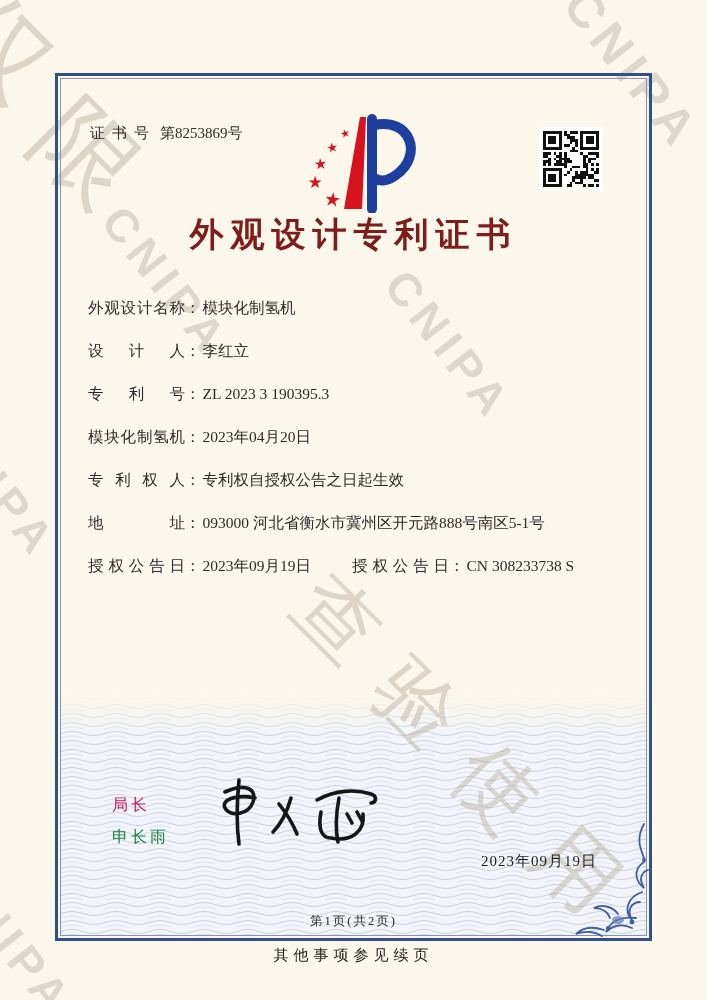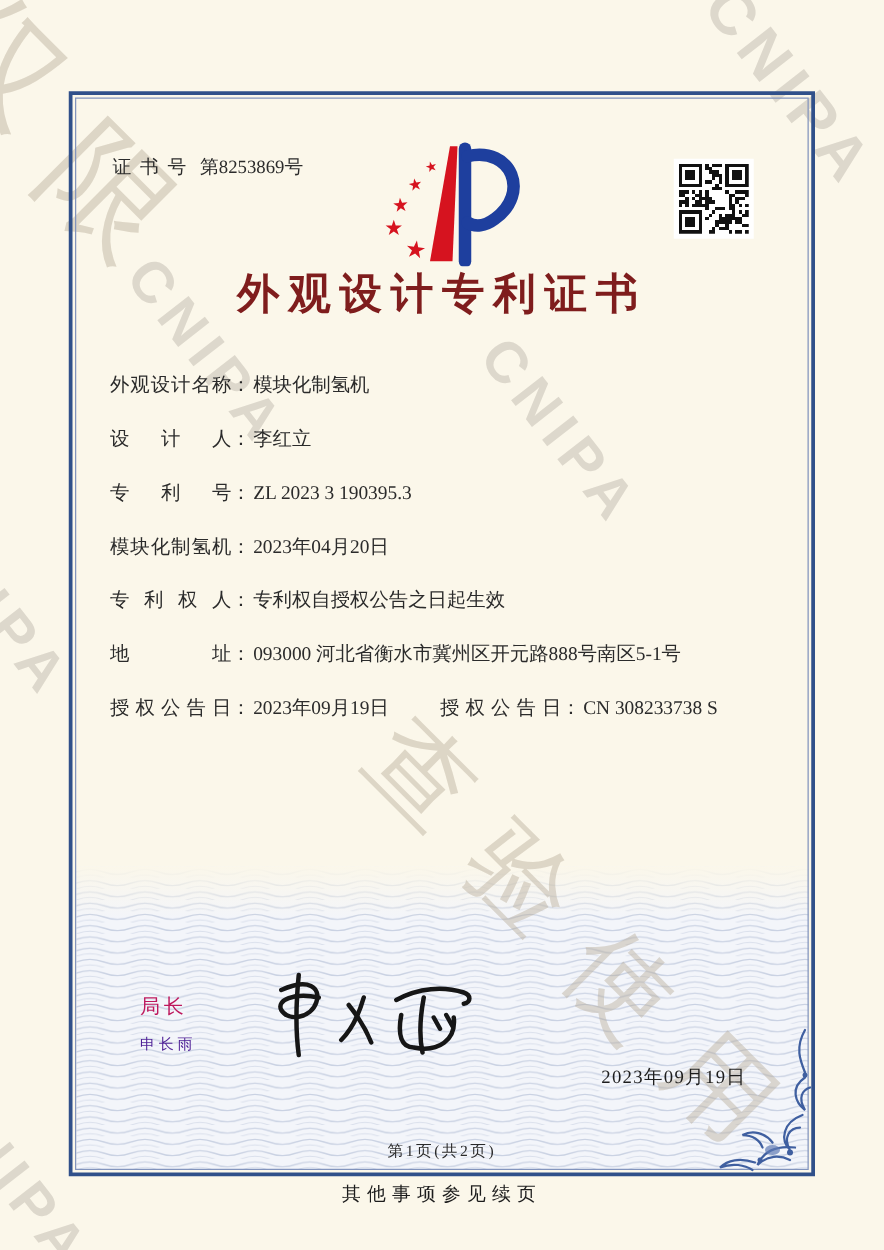--- a/index.html
+++ b/index.html
@@ -57,21 +57,21 @@
     font-size:13.8px; line-height:21px; text-align:justify; color:#2e2e2e;
   }
   .body-text p { text-indent:2em; margin:0; }
   
   .guilloche { position:absolute; left:61px; top:693px; width:586px; height:243px; z-index:0; }
   .guilloche-fade {
     position:absolute; left:61px; top:693px; width:586px; height:42px; z-index:1;
     background:linear-gradient(#fbf7ea, rgba(251,247,234,0));
   }
   .sig-title { position:absolute; left:112px; top:795px; z-index:3; font-size:16px; letter-spacing:3px; color:#be185d; }
-  .sig-name  { position:absolute; left:112px; top:827px; z-index:3; font-size:12px; letter-spacing:3px; color:#4c1d95; }
+  .sig-name  { position:absolute; left:112px; top:827px; z-index:3; font-size:16px; letter-spacing:3px; color:#15803d; }
   .sig-script { position:absolute; left:205px; top:770px; width:200px; height:80px; z-index:3; }
   .grant-date { position:absolute; left:481px; top:852px; z-index:3; font-size:15px; letter-spacing:1px; color:#1d1d1d; }
   .corner-ornament { position:absolute; left:574px; top:818px; width:76px; height:120px; z-index:3; }
   .page-info {
     position:absolute; left:57px; top:913px; width:593px; z-index:3;
     text-align:center; font-size:12.5px; letter-spacing:2px; color:#2a2a2a;
   }
   .continuation {
     position:absolute; left:57px; top:946px; width:593px; z-index:3;
     text-align:center; font-size:15px; letter-spacing:5px; color:#1c1c1c;

